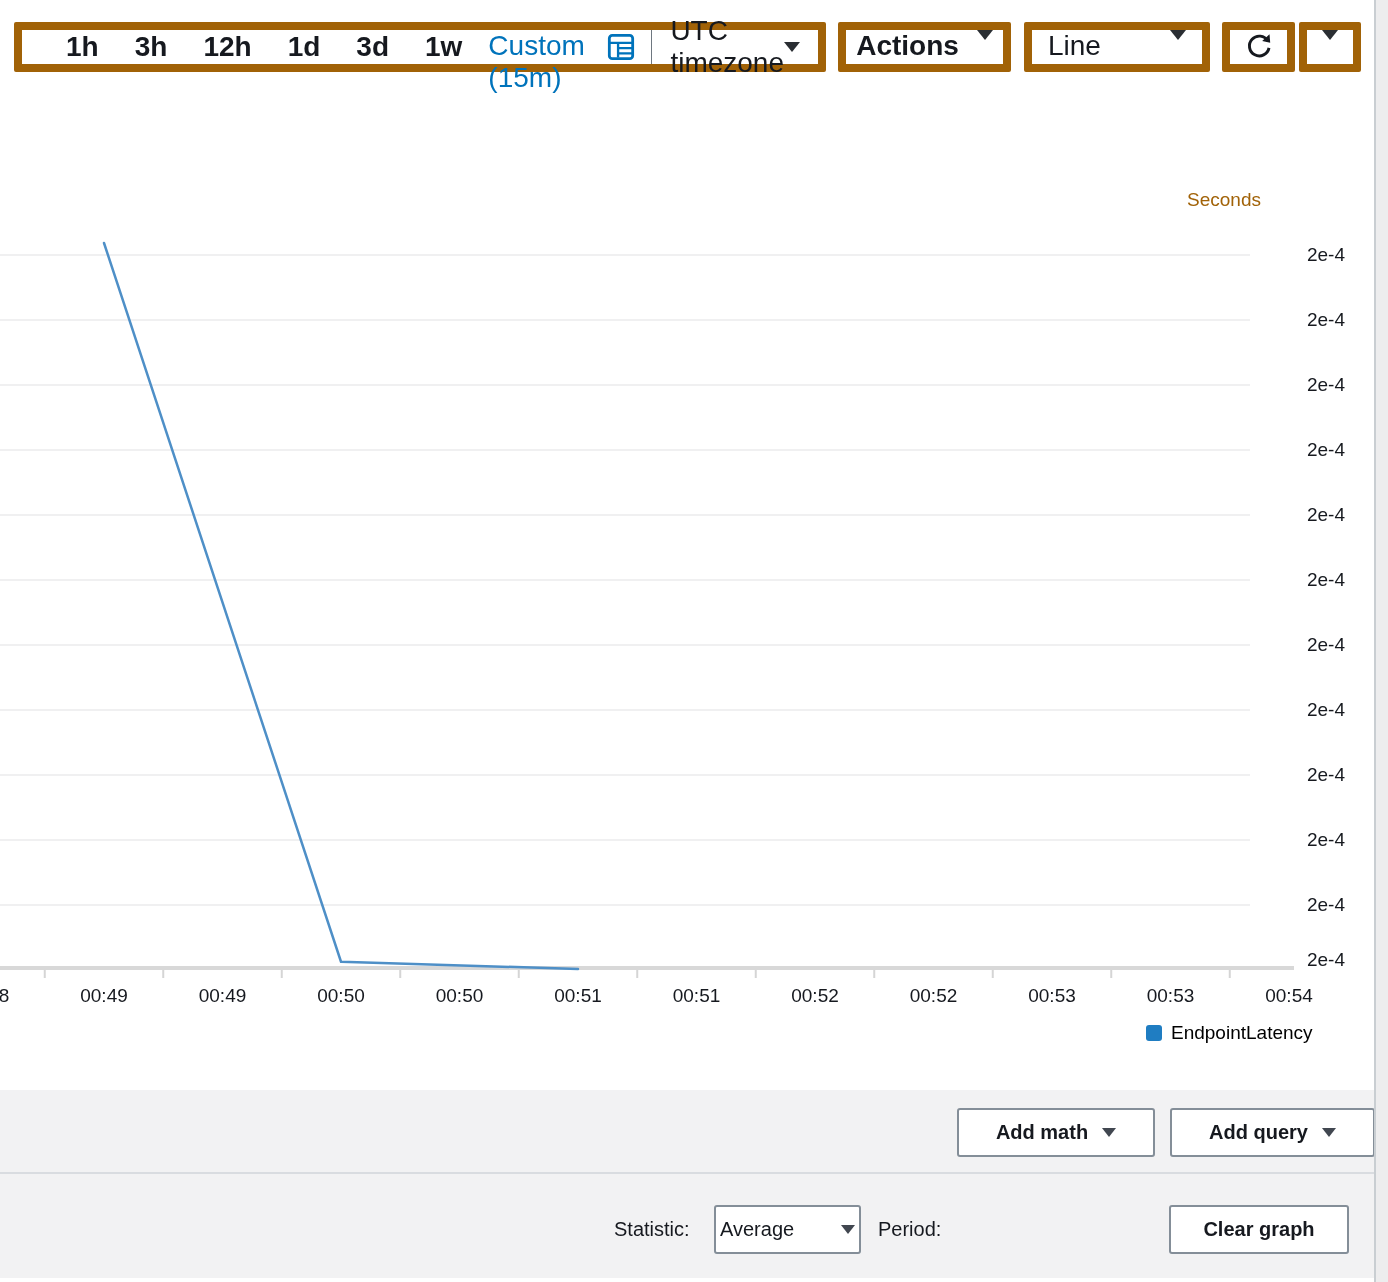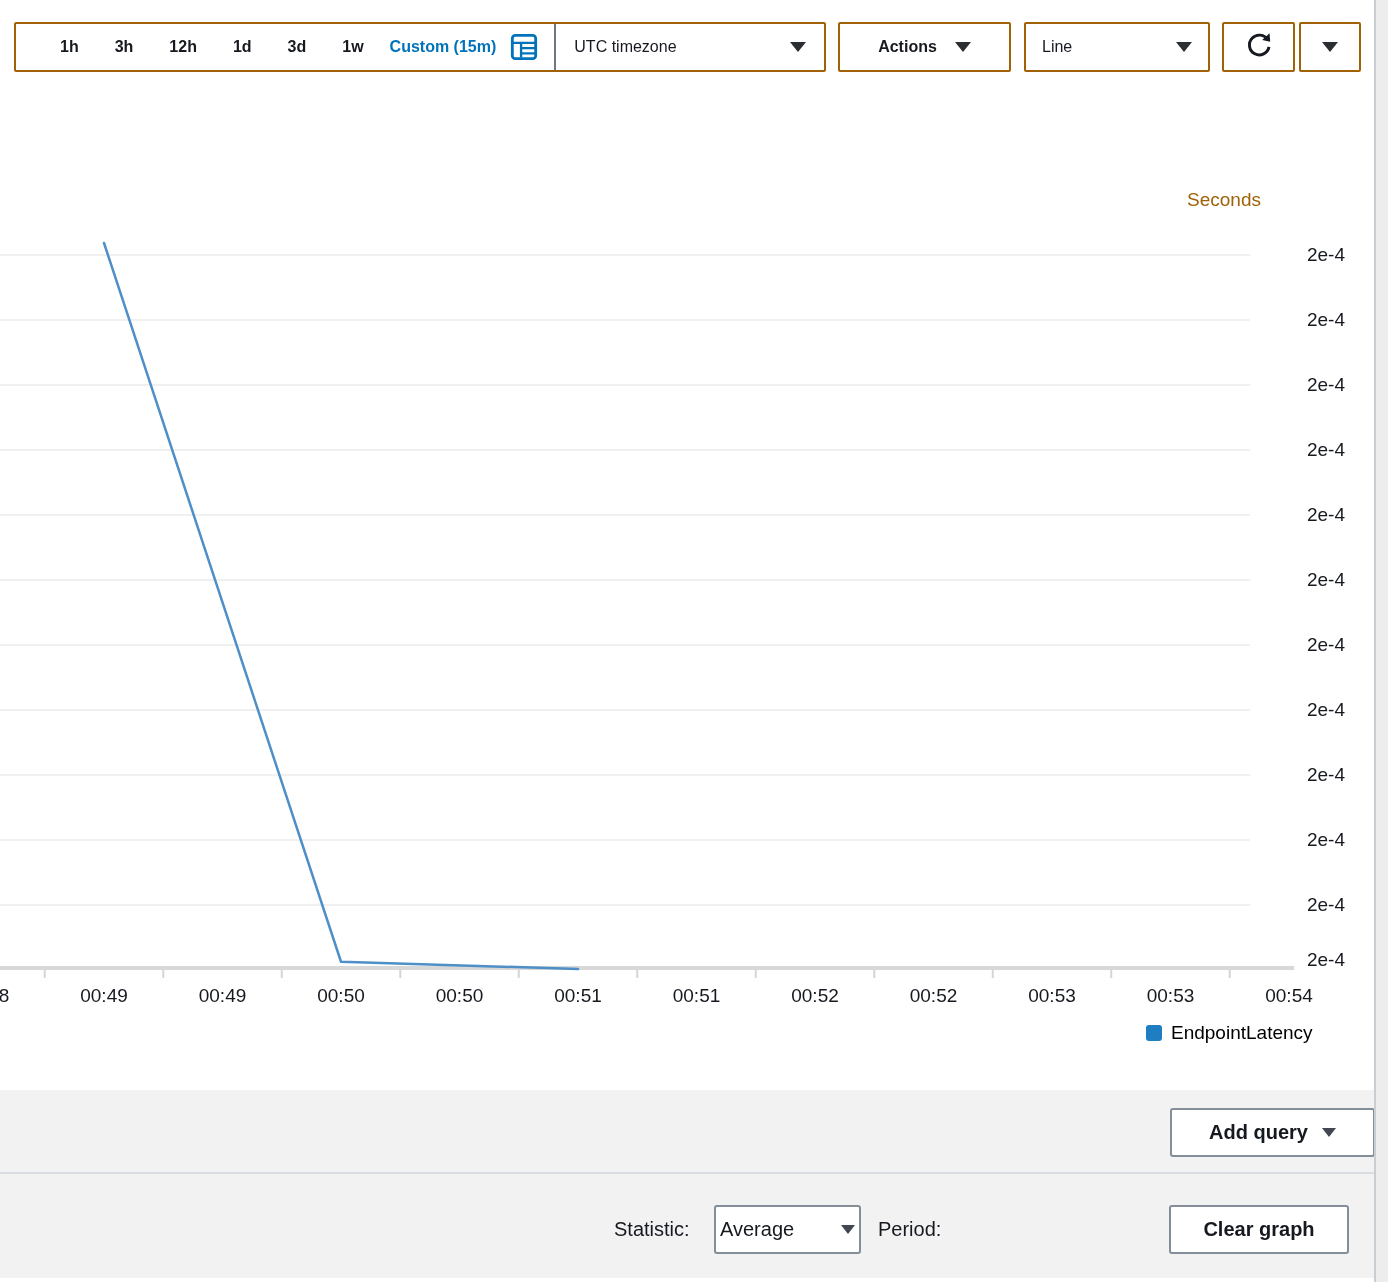--- a/index.html
+++ b/index.html
@@ -6,28 +6,28 @@
   html, body {
     width: 1388px; height: 1282px; overflow: hidden;
     background: #ffffff; color: #16191f;
     font-family: "Liberation Sans", sans-serif;
   }
   #stage { position: relative; width: 1388px; height: 1282px; overflow: hidden; }
 
   
   .tb-box {
     position: absolute; top: 22px; height: 50px;
-    background: #fff; border: 2px solid #a16207; border-radius: 2px;
-    display: flex; align-items: center; cursor: pointer;
-    font-size: 16px; color: #16191f;
+    background: #fff; border: 8px solid #a16207; border-radius: 2px;
+    display: flex; cursor: pointer;
+    font-size: 28px; color: #16191f;
   }
   #range-group { left: 14px; width: 812px; cursor: default; }
   .ranges { display: flex; align-items: center; gap: 36px; padding-left: 44px; }
   .range { font-weight: 700; cursor: pointer; }
-  .custom { font-weight: 700; color: #0073bb; margin-left: 26px; cursor: pointer; }
+  .custom { font-weight: 400; color: #0073bb; margin-left: 26px; cursor: pointer; }
   .cal { margin-left: 14px; display: flex; align-items: center; cursor: pointer; }
   .vdiv { width: 2px; align-self: stretch; background: #6e7780; margin-left: 16px; }
   .tz { flex: 1; display: flex; align-items: center; justify-content: space-between; padding: 0 18px 0 18px; cursor: pointer; }
   #actions-btn { left: 838px; width: 173px; justify-content: center; gap: 18px; font-weight: 700; }
   #line-btn { left: 1024px; width: 186px; padding: 0 16px; justify-content: space-between; }
   #refresh-btn { left: 1222px; width: 73px; justify-content: center; }
   #refresh-caret-btn { left: 1299px; width: 62px; justify-content: center; }
   .caret {
     display: inline-block; width: 0; height: 0;
     border-left: 8px solid transparent; border-right: 8px solid transparent;
@@ -183,20 +183,24 @@
         <span class="x-tick-label" style="left: 1122.5px;">00:53</span>
         <span class="x-tick-label" style="left: 1241px;">00:54</span>
       </div>
     <div id="legend">
       <span id="legend-swatch" style="background: rgb(31, 125, 194);"></span>
       <span id="legend-label">EndpointLatency</span>
     </div>
   </div>
 
   <div id="footer">
+    <div class="f-btn" id="add-math-btn">
+      <span>Add math</span>
+      <span class="caret"></span>
+    </div>
     <div class="f-btn" id="add-query-btn">
       <span>Add query</span>
       <span class="caret"></span>
     </div>
     <div id="footer-divider"></div>
     <span class="f-label" id="statistic-label">Statistic:</span>
     <div class="f-btn" id="statistic-dd">
       <span>Average</span>
       <span class="caret"></span>
     </div>

